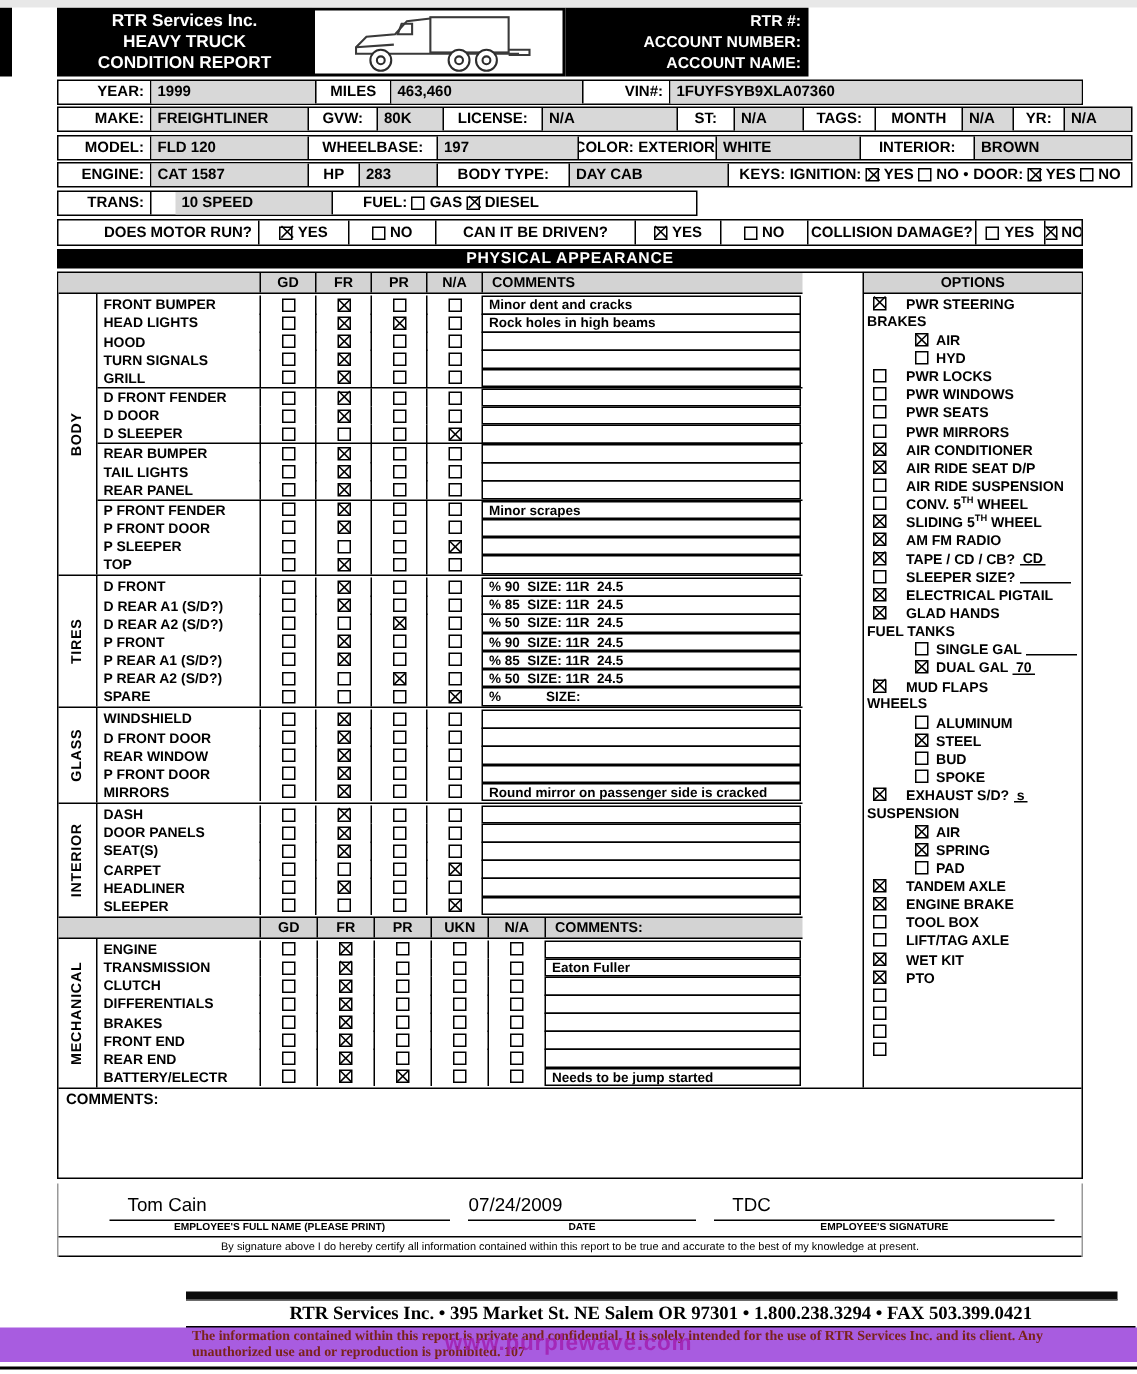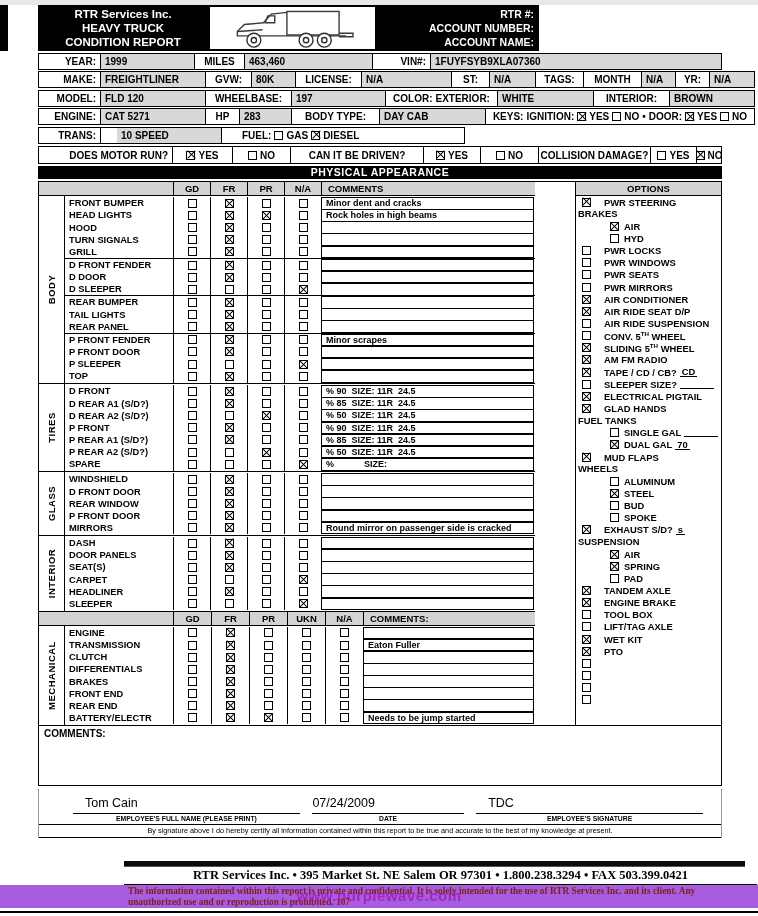--- a/index.html
+++ b/index.html
@@ -126,21 +126,21 @@
         <div>RTR #:</div>
         <div>ACCOUNT NUMBER:</div>
         <div>ACCOUNT NAME:</div>
       </div>
       <div class="hd-blank"></div>
     </div>
 
     <div>
       <div class="irow">
         <div class="cell lab" style="width:62px">YEAR:</div>
-        <div class="cell val" style="width:94px">1999</div>
+        <div class="cell val" style="width:110px">1999</div>
         <div class="cell labc" style="width:50px">MILES</div>
         <div class="cell val" style="width:128px">463,460</div>
         <div class="cell lab" style="width:58px">VIN#:</div>
         <div class="cell val grow">1FUYFSYB9XLA07360</div>
       </div>
       <div class="irow wide">
         <div class="cell lab" style="width:62px">MAKE:</div>
         <div class="cell val" style="width:105px">FREIGHTLINER</div>
         <div class="cell labc" style="width:46px">GVW:</div>
         <div class="cell val" style="width:44px">80K</div>
@@ -152,31 +152,31 @@
         <div class="cell labc" style="width:58px">MONTH</div>
         <div class="cell val" style="width:34px">N/A</div>
         <div class="cell labc" style="width:34px">YR:</div>
         <div class="cell val grow">N/A</div>
       </div>
       <div class="irow wide">
         <div class="cell lab" style="width:62px">MODEL:</div>
         <div class="cell val" style="width:105px">FLD 120</div>
         <div class="cell labc" style="width:86px">WHEELBASE:</div>
         <div class="cell val" style="width:94px">197</div>
-        <div class="cell labc" style="width:112px">
+        <div class="cell labc" style="width:92px">
           <span>COLOR:</span>
           <span>EXTERIOR:</span>
         </div>
         <div class="cell val" style="width:96px">WHITE</div>
         <div class="cell labc" style="width:76px">INTERIOR:</div>
         <div class="cell val grow">BROWN</div>
       </div>
       <div class="irow wide">
         <div class="cell lab" style="width:62px">ENGINE:</div>
-        <div class="cell val" style="width:105px">CAT 5271</div>
+        <div class="cell val" style="width:105px">CAT 1587</div>
         <div class="cell labc" style="width:34px">HP</div>
         <div class="cell val" style="width:52px">283</div>
         <div class="cell labc" style="width:88px">BODY TYPE:</div>
         <div class="cell val" style="width:106px">DAY CAB</div>
         <div class="cell grow labc">
           <span>KEYS:</span>
           <span>IGNITION:</span>
           <span class="cb x"></span>
           <span>YES</span>
           <span class="cb"></span>

